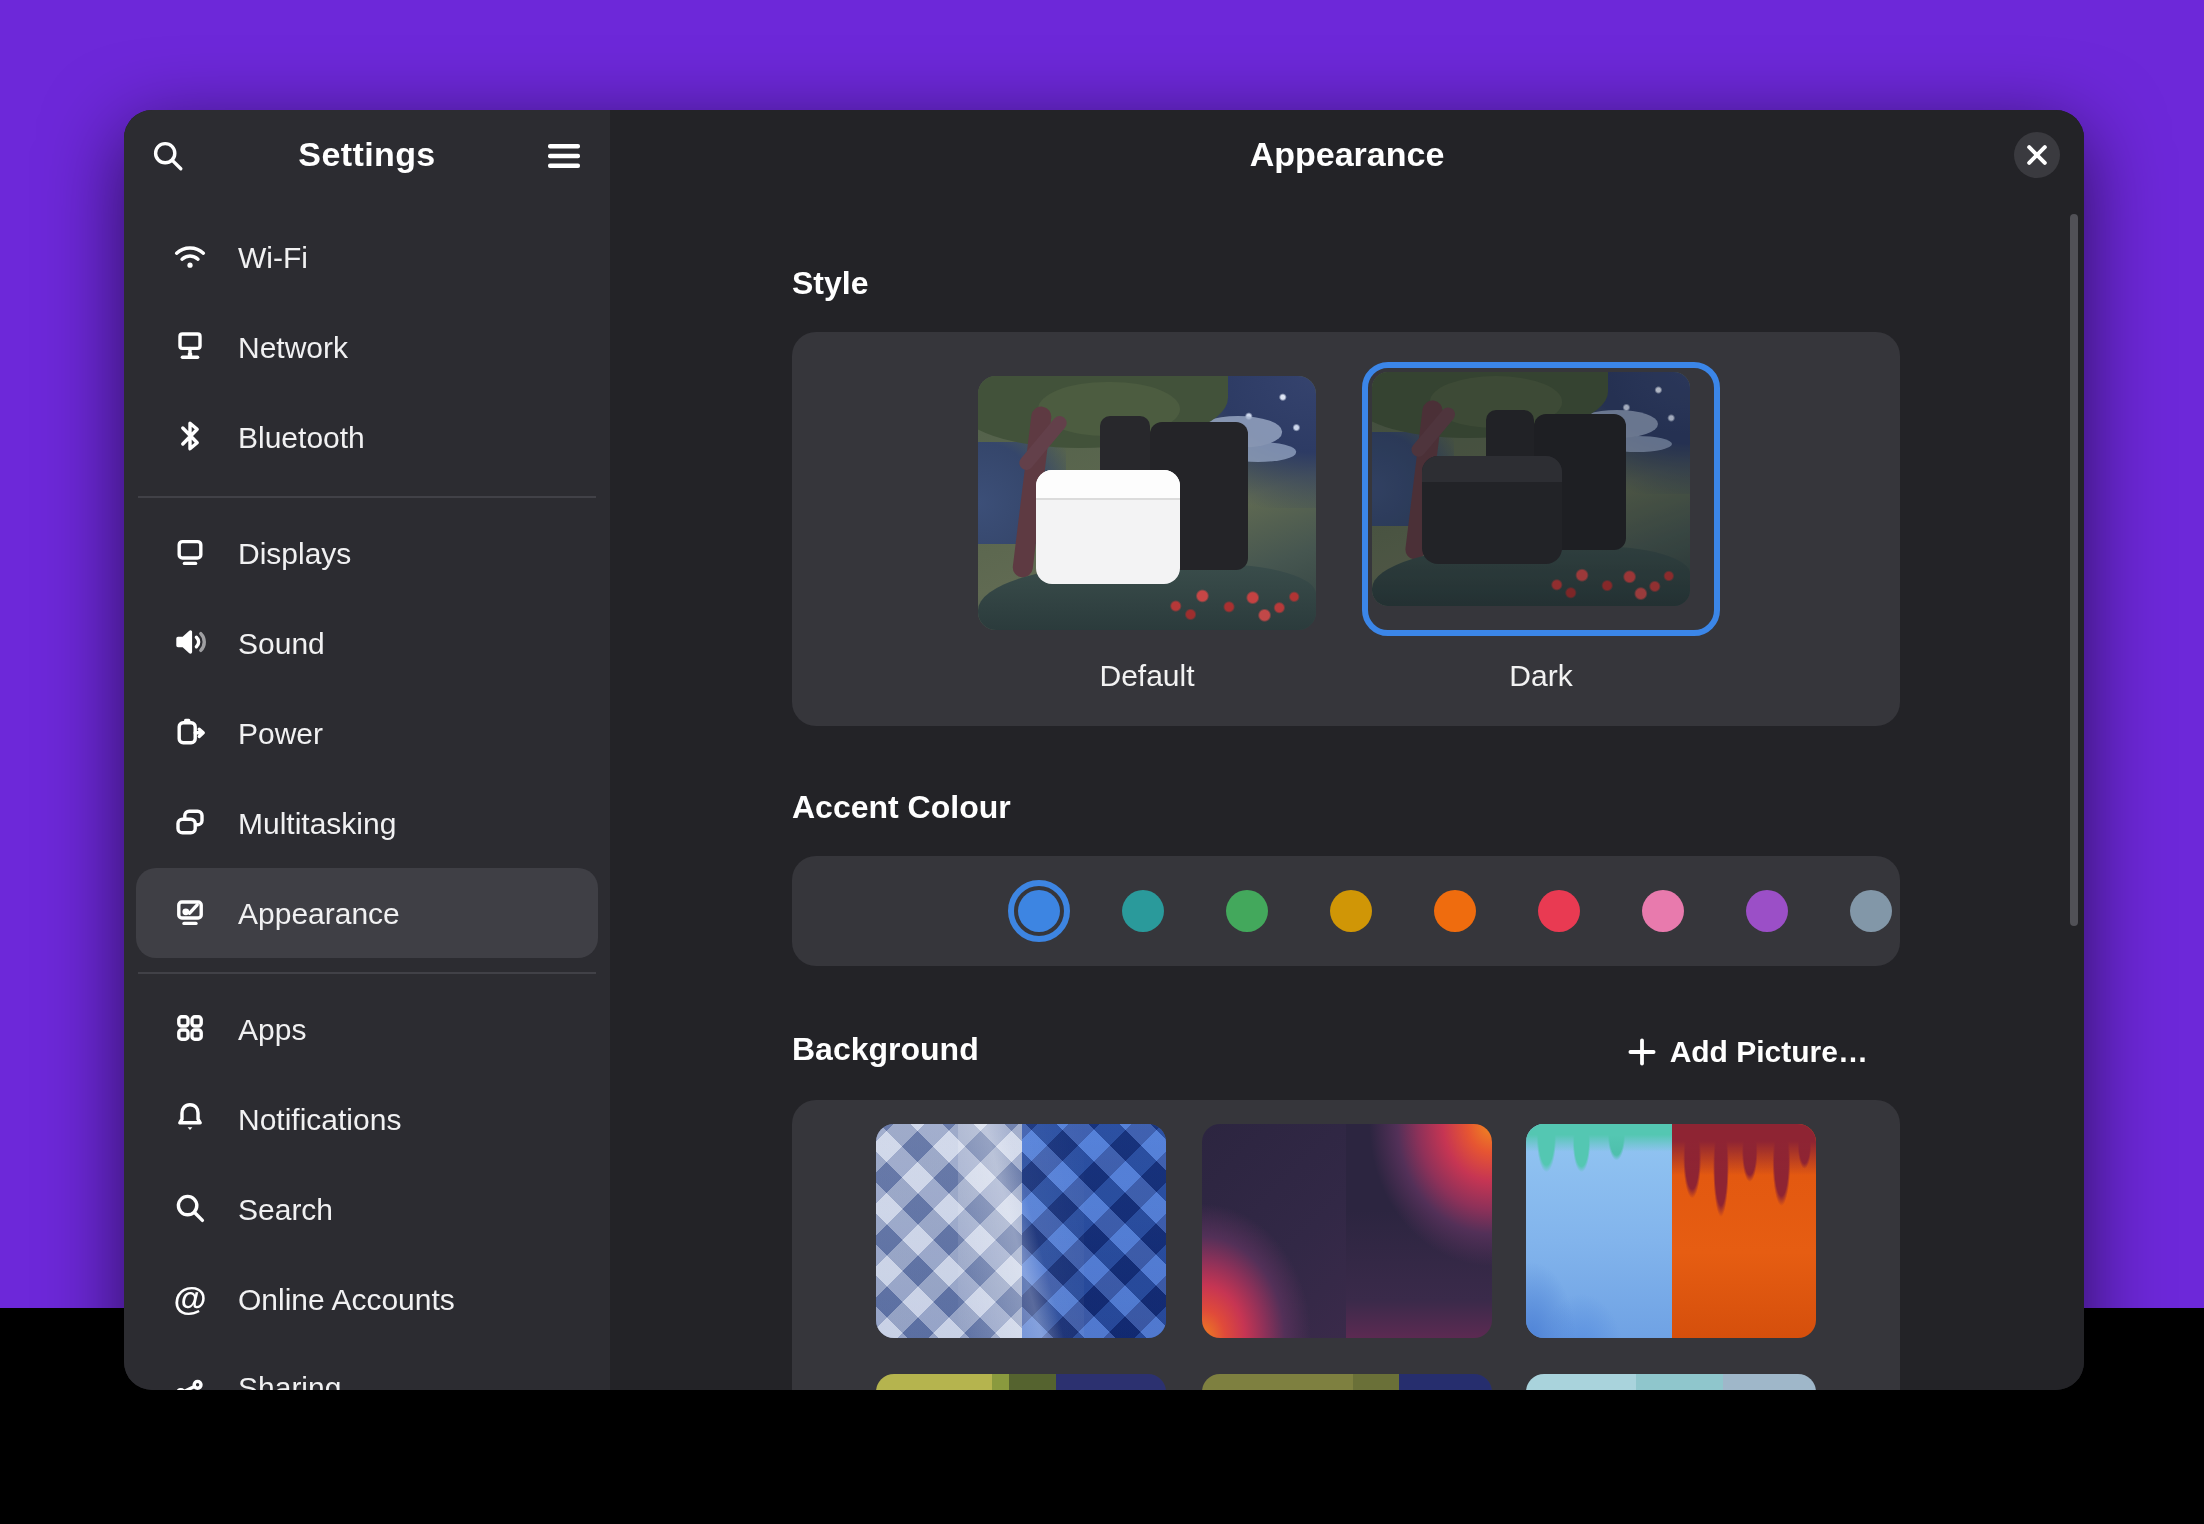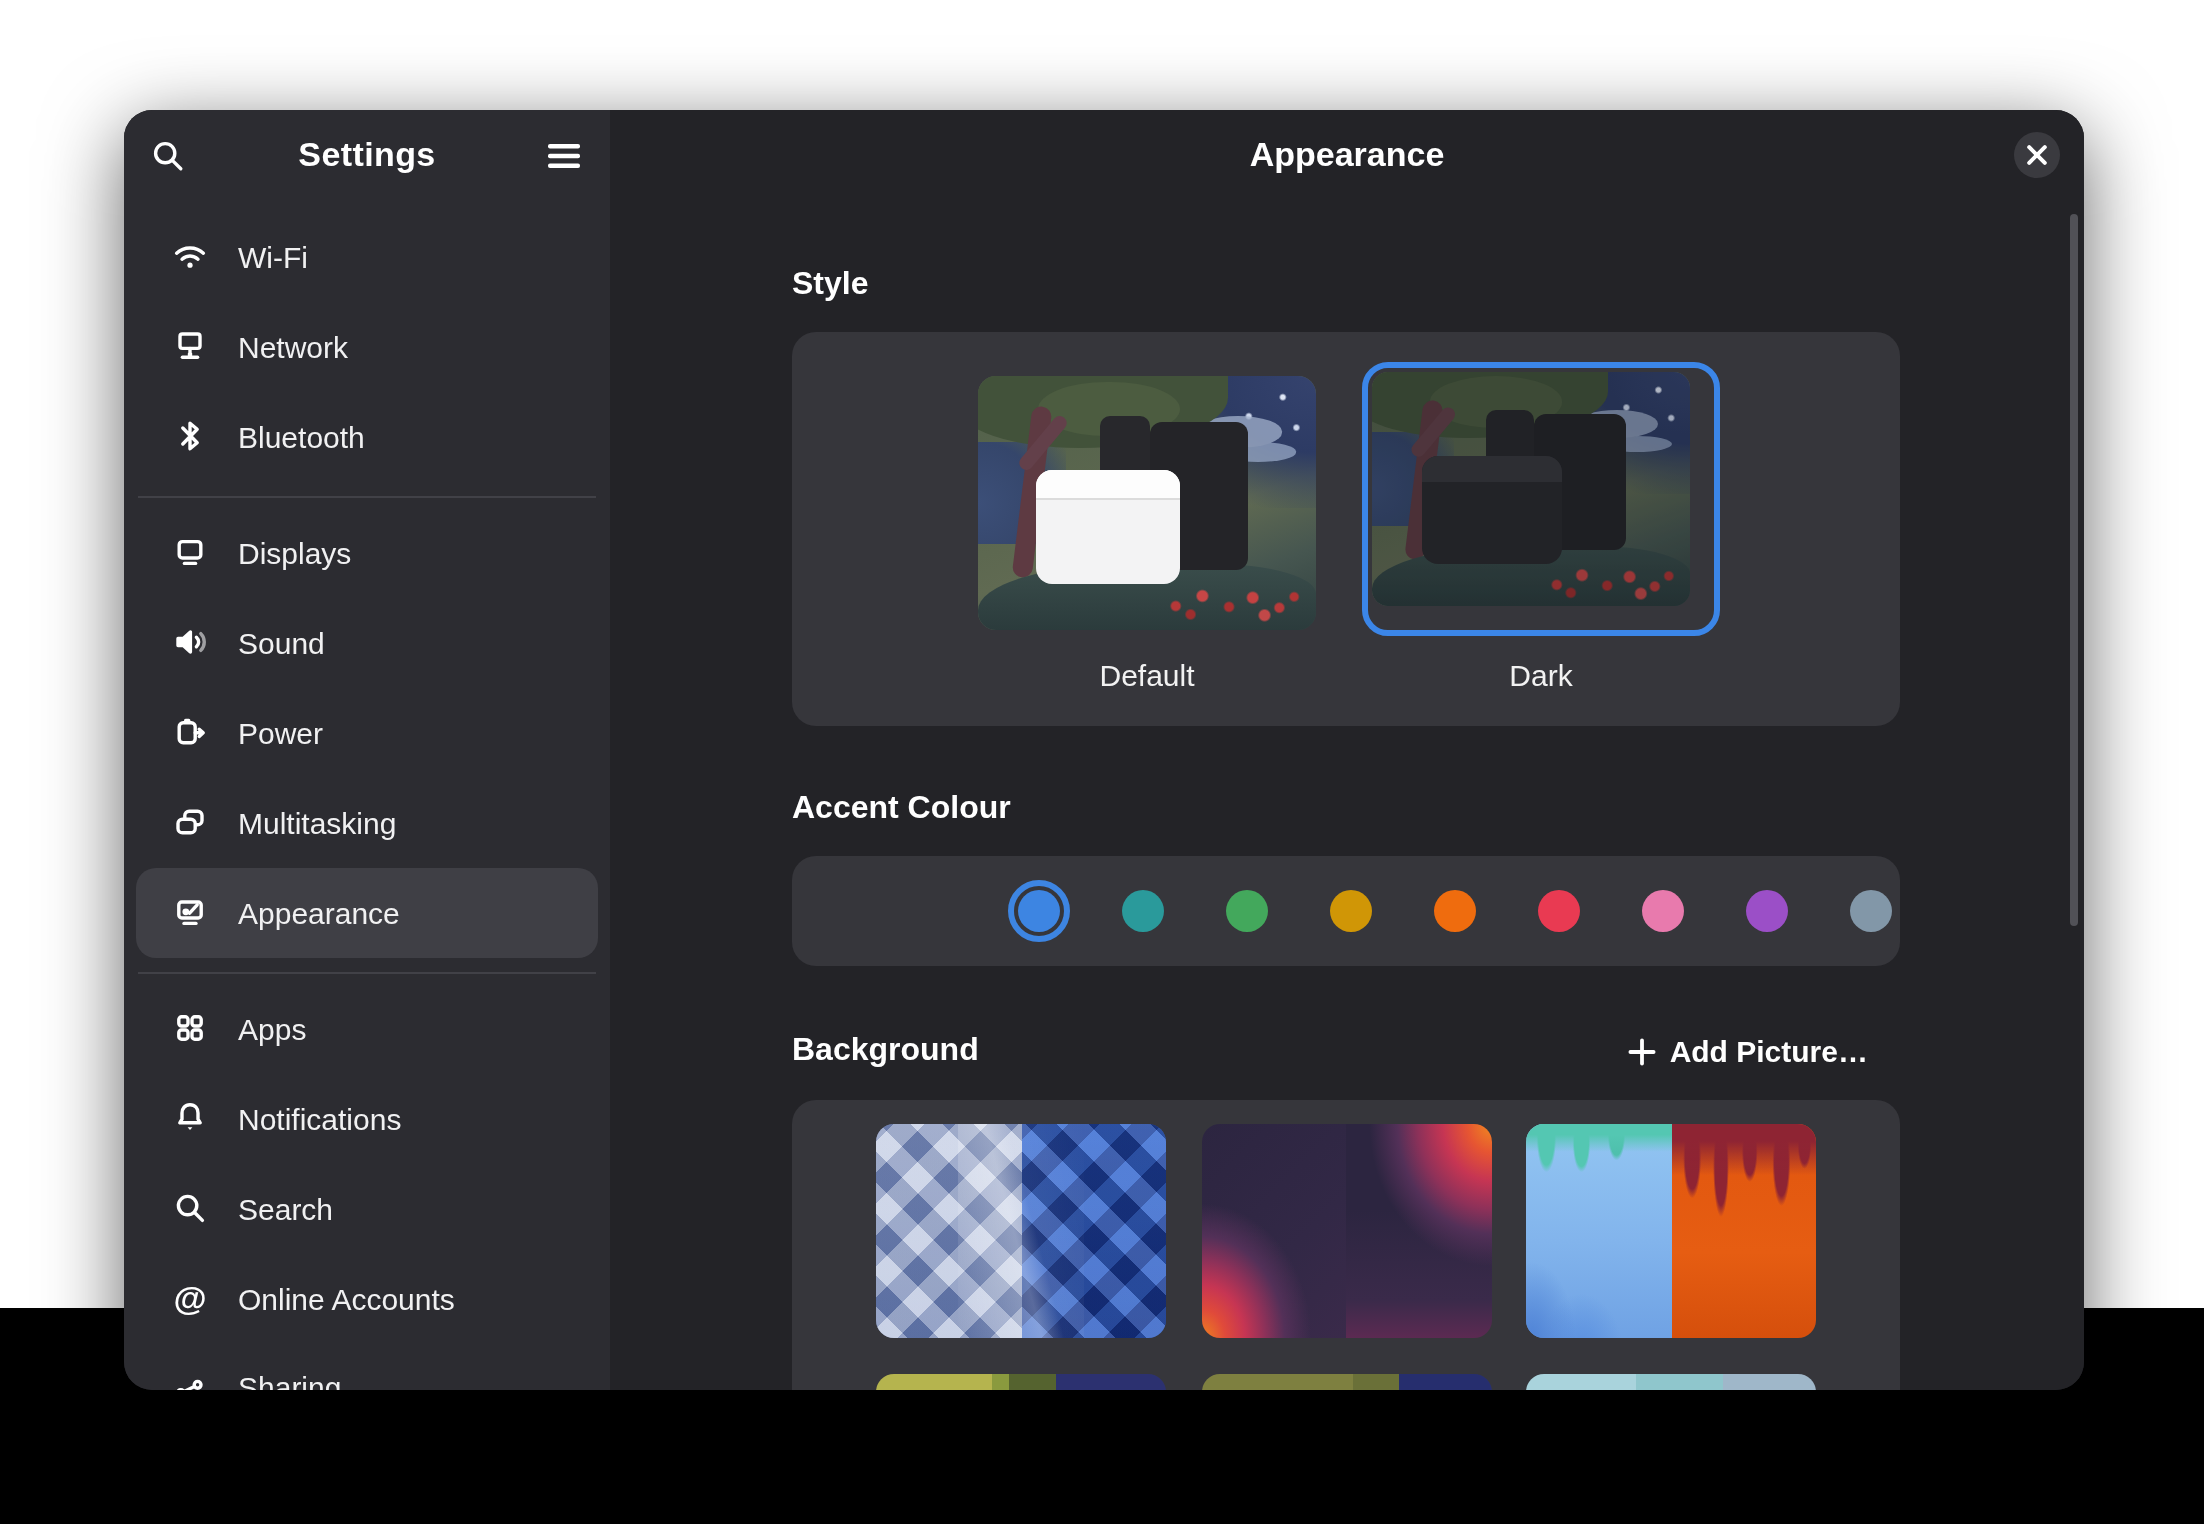--- a/index.html
+++ b/index.html
@@ -1,17 +1,17 @@
 <!DOCTYPE html>
 <html><head>
 <meta charset="utf-8">
 <style>
   html,body{margin:0;padding:0;background:#000;}
   body{width:2204px;height:1524px;overflow:hidden;font-family:"Liberation Sans",sans-serif;}
-  .stage{position:relative;width:2204px;height:1308px;background:#ffffff;}
+  .stage{position:relative;width:2204px;height:1308px;background:#6d28d9;}
   .scale{position:absolute;left:0;top:0;width:1102px;height:762px;transform:scale(2);transform-origin:0 0;}
   .window{position:absolute;left:62px;top:55px;width:980px;height:640px;background:#232327;border-radius:14px;overflow:hidden;box-shadow:0 10px 40px rgba(0,0,0,.6);}
   
   .sidebar{position:absolute;left:0;top:0;width:243px;height:100%;background:#2c2c31;}
   .iconbtn{position:absolute;width:32px;height:32px;border-radius:7px;display:flex;align-items:center;justify-content:center;background:transparent;border:none;cursor:pointer;}
   .sb-search{left:6px;top:7px;}
   .sb-menu{left:204px;top:7px;}
   .sb-title{position:absolute;left:0;right:0;top:13px;text-align:center;color:#fff;font-size:17px;font-weight:bold;letter-spacing:.2px;}
   .row{position:absolute;left:6px;width:231px;height:45px;border-radius:10px;display:flex;align-items:center;gap:14px;padding-left:17px;box-sizing:border-box;cursor:pointer;color:#f1f1f2;font-size:15px;}
   .row.selected{background:#3f3f45;}

